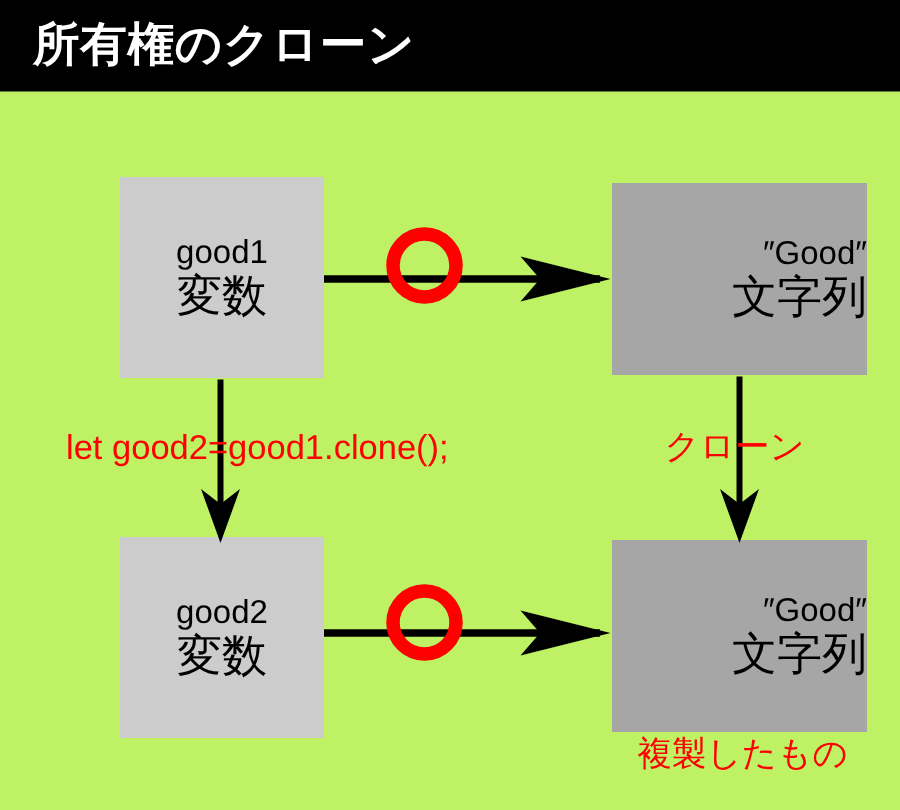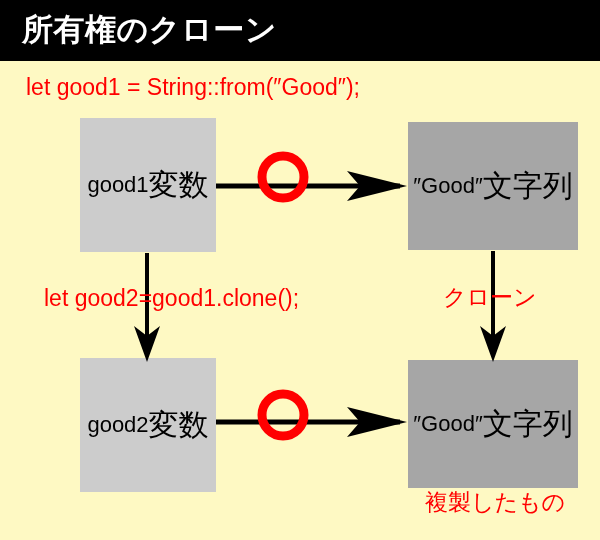--- a/index.html
+++ b/index.html
@@ -7,21 +7,21 @@
     padding: 0;
     background: #ffffff;
   }
   body {
     font-family: "Liberation Sans", "DejaVu Sans", sans-serif;
   }
   #slide {
     position: relative;
     width: 600px;
     height: 540px;
-    background: #fef9c3;
+    background: #bef264;
     overflow: hidden;
   }
 
   
   #title-bar {
     position: absolute;
     left: 0;
     top: 0;
     width: 600px;
     height: 61px;
@@ -49,32 +49,32 @@
   }
   #code-line-1 { left: 26px; top: 73px; }
   #code-line-2 { left: 20px; top: 284px; margin-left: 24px; }
   #clone-label { left: 443px; top: 283px; font-size: 23px; }
   #copy-label   { left: 425px; top: 488px; font-size: 23px; }
 
   
   .box {
     position: absolute;
     display: flex;
-    flex-direction: row;
+    flex-direction: column;
     align-items: center;
     justify-content: center;
     color: #000000;
     text-align: center;
     line-height: 1.12;
   }
   .box .line1 { font-size: 22px; }
   .box .line2 { font-size: 30px; }
 
   .box-var   { background: #cccccc; }
-  .box-str   { background: #a6a6a6; }
+  .box-str   { background: #a6a6a6; align-items: flex-end; }
 
   #box-good1 { left: 80px;  top: 118px; width: 136px; height: 134px; }
   #box-str1  { left: 408px; top: 122px; width: 170px; height: 128px; }
   #box-good2 { left: 80px;  top: 358px; width: 136px; height: 134px; }
   #box-str2  { left: 408px; top: 360px; width: 170px; height: 128px; }
 
   
   #arrows {
     position: absolute;
     left: 0;
@@ -86,21 +86,20 @@
 </style>
 </head>
 <body>
 
 <div id="slide">
 
   <div id="title-bar">
     <div id="title-text">所有権のクローン</div>
   </div>
 
-  <div class="code-text" id="code-line-1">let good1 = String::from(″Good″);</div>
 
   <div class="box box-var" id="box-good1">
     <div class="line1">good1</div>
     <div class="line2">変数</div>
   </div>
 
   <div class="box box-str" id="box-str1">
     <div class="line1">″Good″</div>
     <div class="line2">文字列</div>
   </div>

